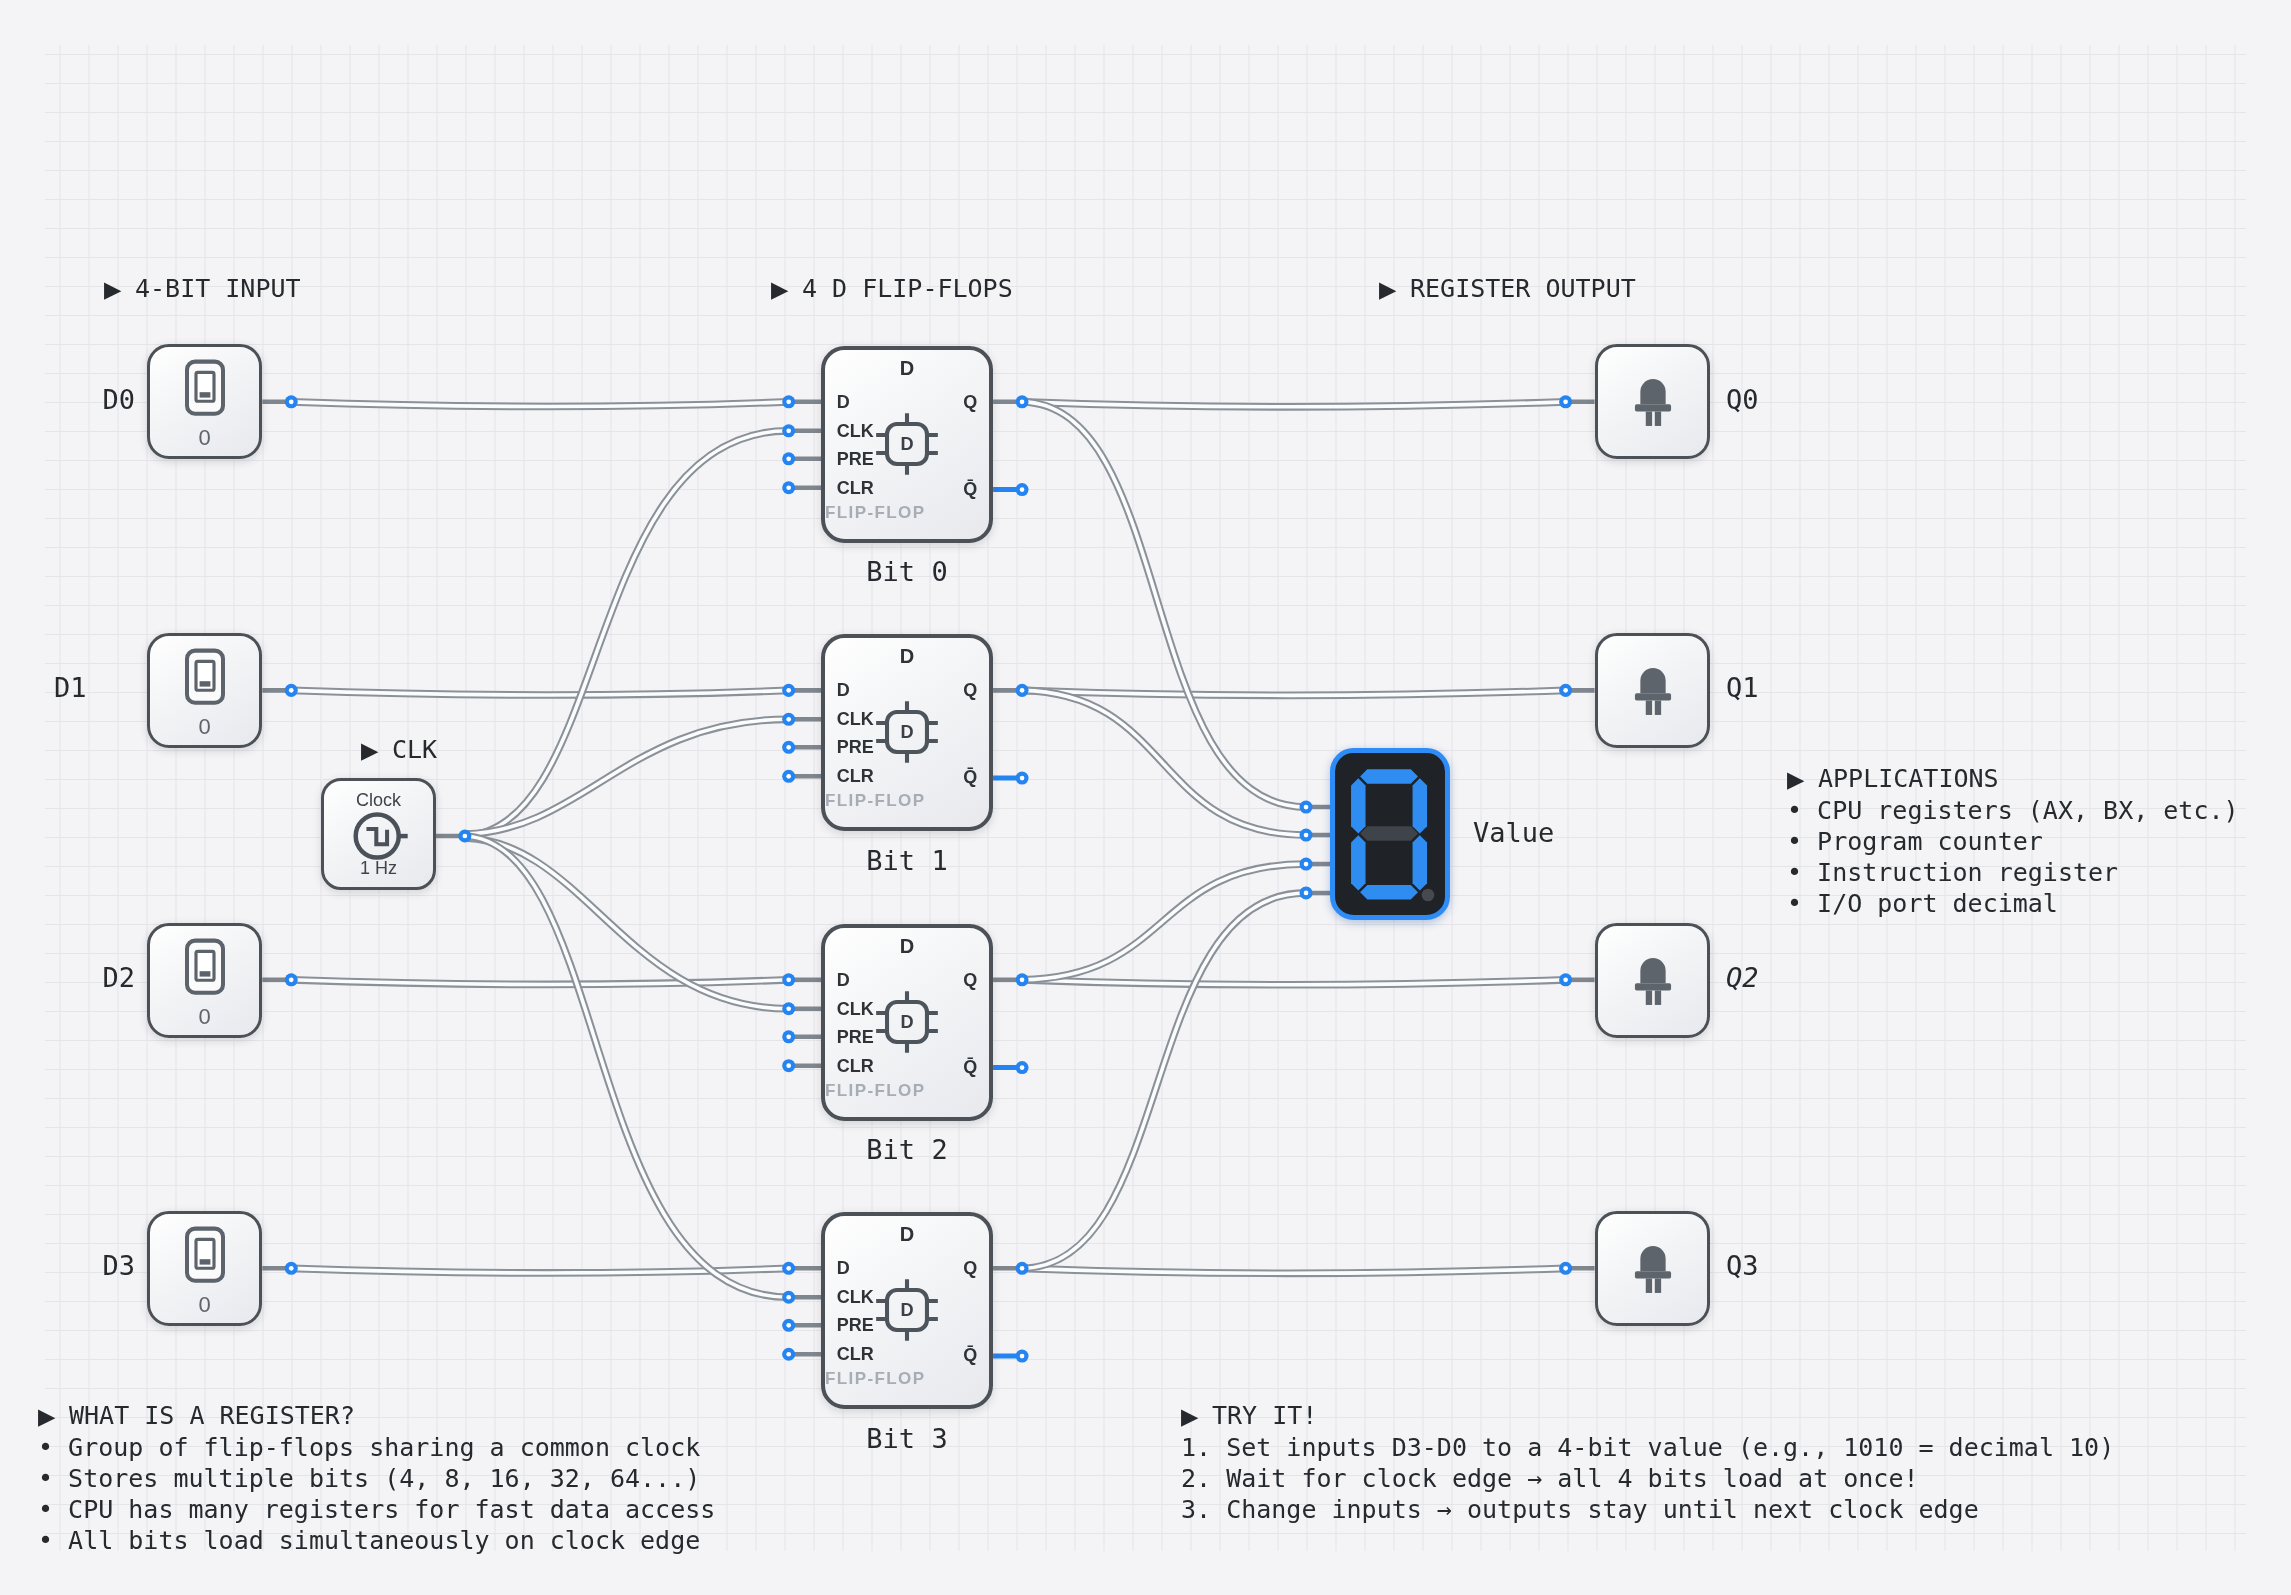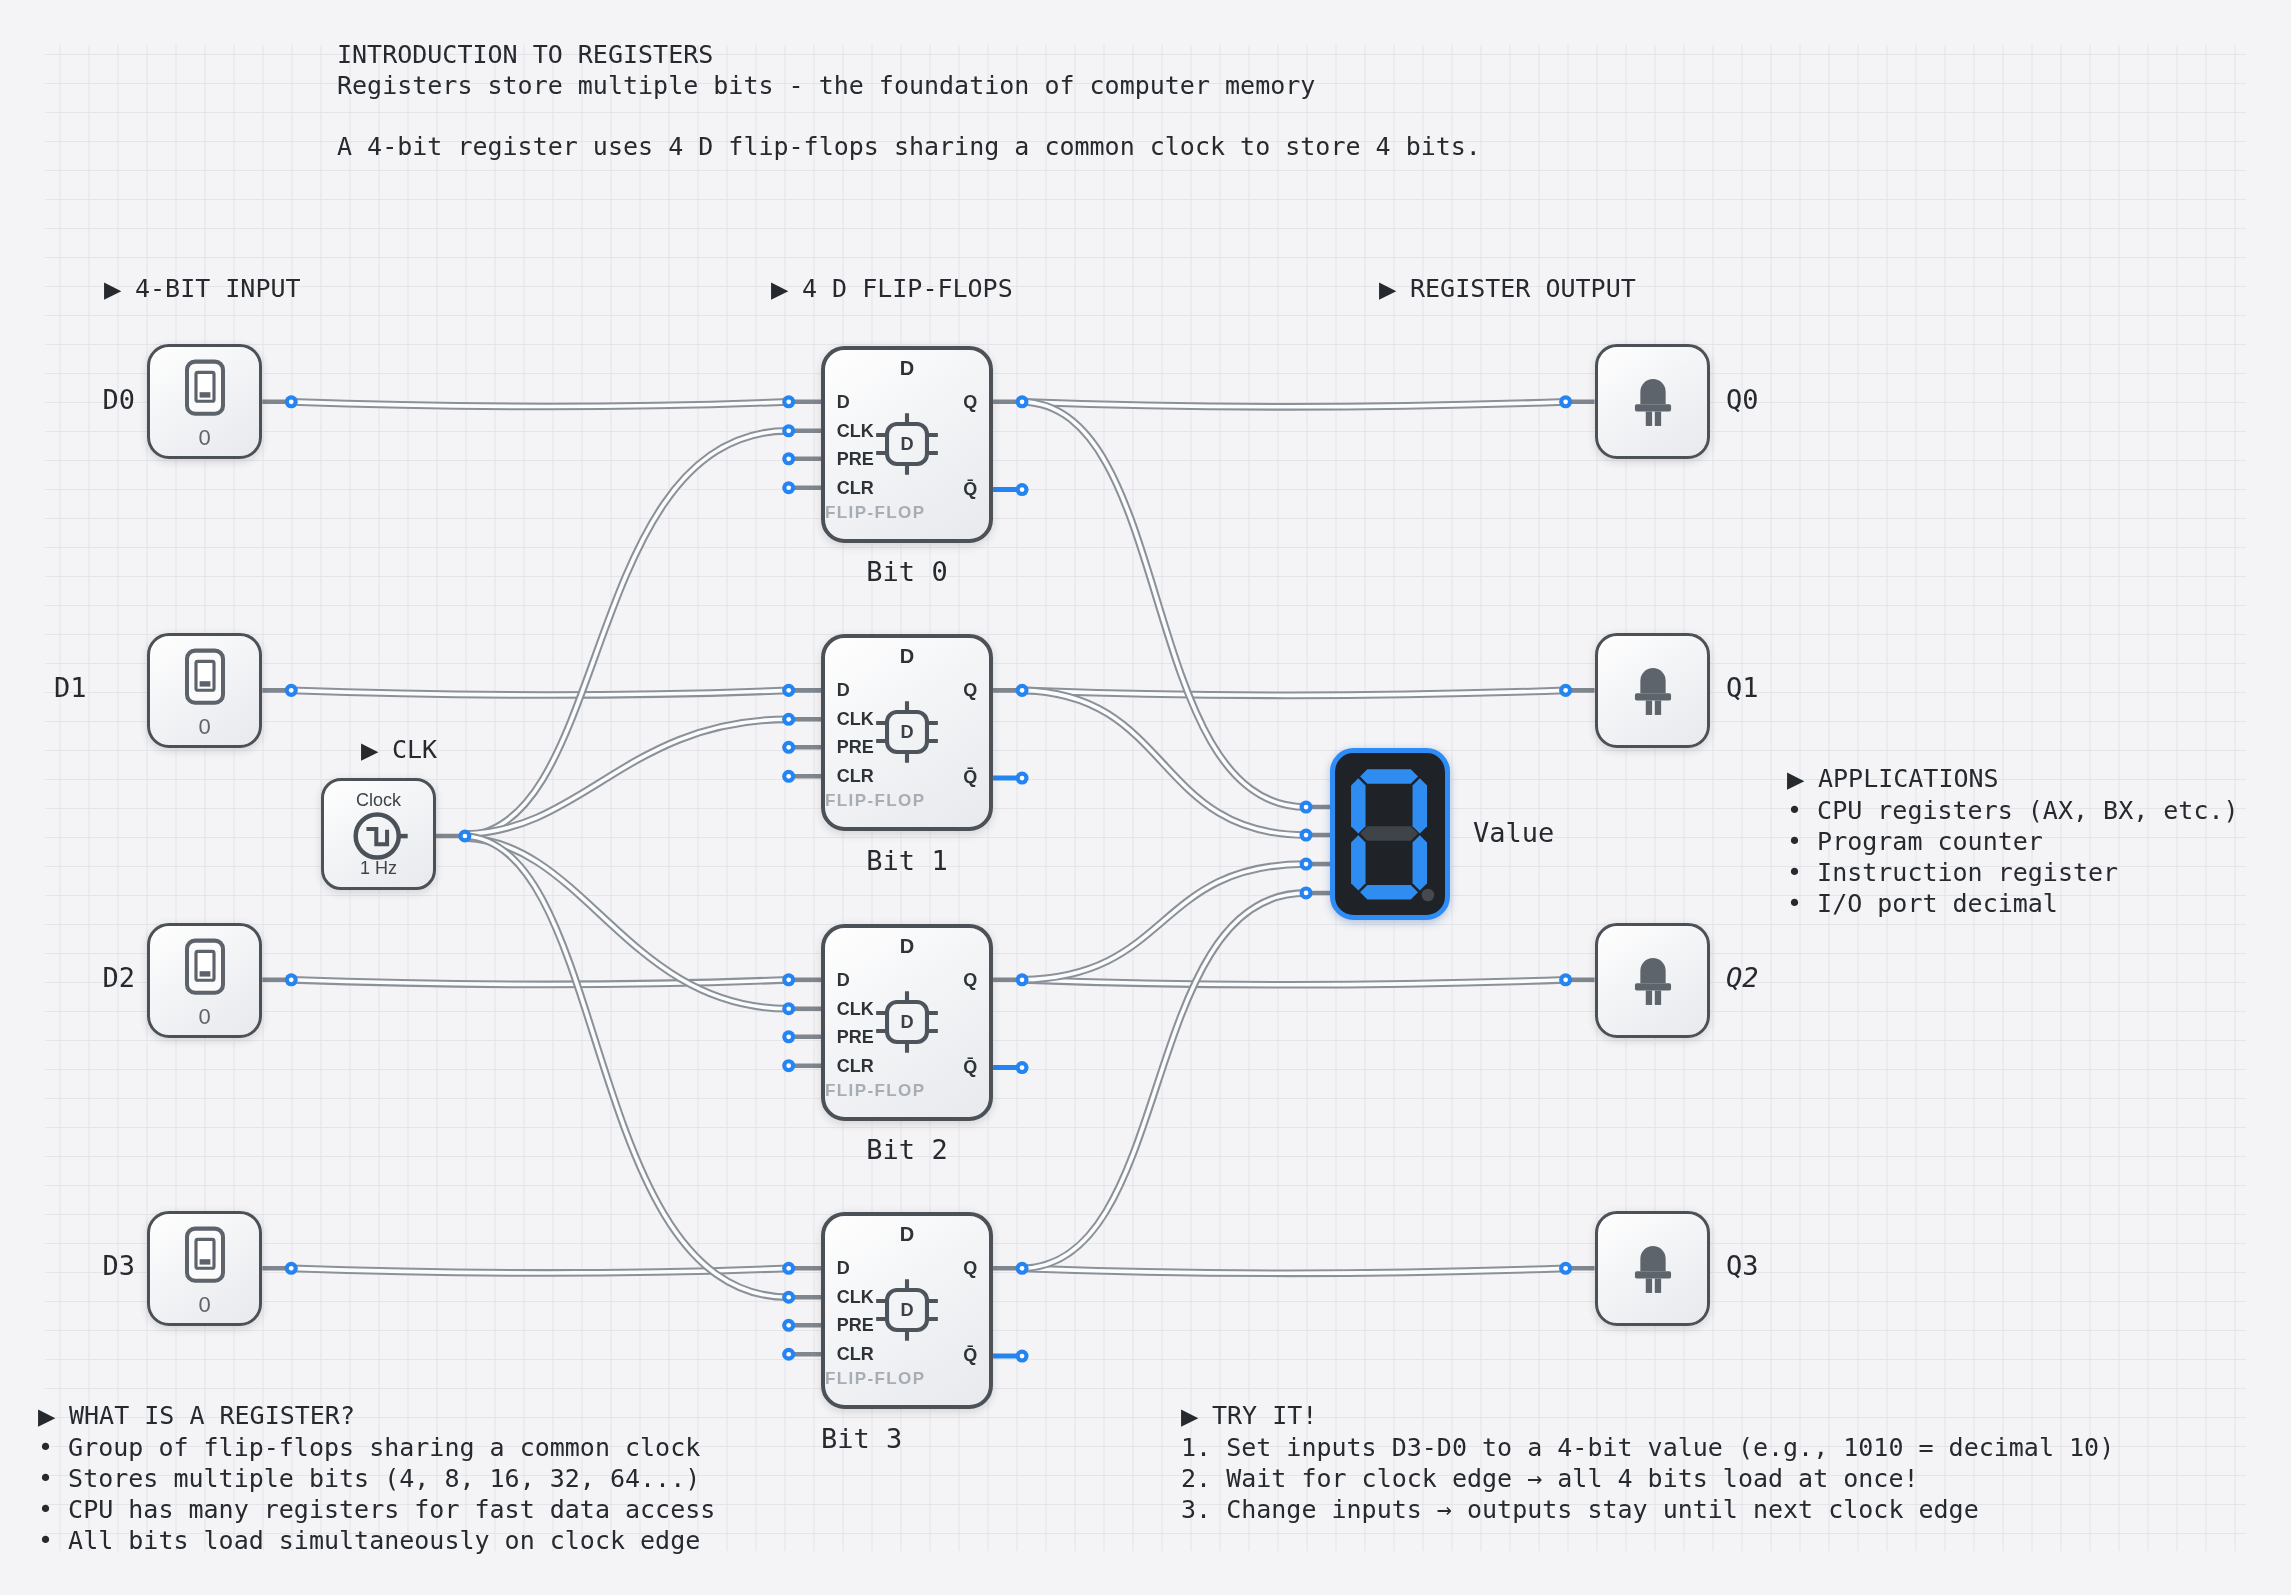--- a/index.html
+++ b/index.html
@@ -233,25 +233,20 @@
         <circle cx="1444" cy="892" r="2.6" class="dotc"></circle>
         <circle cx="1444" cy="923" r="7.2" class="dot"></circle>
         <circle cx="1444" cy="923" r="2.6" class="dotc"></circle>
         <circle cx="1444" cy="955" r="7.2" class="dot"></circle>
         <circle cx="1444" cy="955" r="2.6" class="dotc"></circle>
         <circle cx="1444" cy="987" r="7.2" class="dot"></circle>
         <circle cx="1444" cy="987" r="2.6" class="dotc"></circle>
       </g>
   </svg>
 
-  <div class="txt mono title" style="left:337px;top:39px;">
-    <div>INTRODUCTION TO REGISTERS</div>
-    <div>Registers store multiple bits - the foundation of computer memory</div>
-    <div class="gap">A 4-bit register uses 4 D flip-flops sharing a common clock to store 4 bits.</div>
-  </div>
 
   <div class="txt mono hdr" style="left:104px;top:274px;">
     <span class="arrow">▶</span><span>4-BIT INPUT</span>
   </div>
   <div class="txt mono hdr" style="left:771px;top:274px;">
     <span class="arrow">▶</span><span>4 D FLIP-FLOPS</span>
   </div>
   <div class="txt mono hdr" style="left:1379px;top:274px;">
     <span class="arrow">▶</span><span>REGISTER OUTPUT</span>
   </div>
@@ -365,21 +360,21 @@
     <div class="pin l sans" style="top:127px;">CLR</div>
     <div class="pin r sans" style="top:41px;">Q</div>
     <div class="pin r sans" style="top:128px;">Q̄</div>
     <svg class="chip" width="69" height="69" viewBox="0 0 76 76">
       <rect x="16" y="16" width="44" height="44" rx="11" fill="none" stroke="#4d545b" stroke-width="4.5"></rect>
       <path d="M38,4 V16 M38,60 V72 M4,28 H16 M4,48 H16 M60,28 H72 M60,48 H72" stroke="#4d545b" stroke-width="4.5"></path>
       <text x="38" y="45" text-anchor="middle" font-family="Liberation Sans,DejaVu Sans,sans-serif" font-size="20" font-weight="bold" fill="#3a4046">D</text>
     </svg>
     <div class="ff-type sans">FLIP-FLOP</div>
   </div>
-  <div class="txt mono label" style="left:821px;top:1423px;width:172px;">Bit 3</div>
+  <div class="txt mono label" style="left:821px;top:1423px;width:172px;text-align:center;">Bit 3</div>
 
   <div class="display">
     <svg width="109" height="161" viewBox="0 0 115 178">
       <polygon class="seg lit" points="25,26 33,18 81,18 89,26 81,34 33,34"></polygon>
       <polygon class="seg lit" points="23,28 31,36 31,81 23,89 15,81 15,36"></polygon>
       <polygon class="seg lit" points="91,28 99,36 99,81 91,89 83,81 83,36"></polygon>
       <polygon class="seg unlit" points="25,89 33,81 81,81 89,89 81,97 33,97"></polygon>
       <polygon class="seg lit" points="23,91 31,99 31,144 23,152 15,144 15,99"></polygon>
       <polygon class="seg lit" points="91,91 99,99 99,144 91,152 83,144 83,99"></polygon>
       <polygon class="seg lit" points="25,154 33,146 81,146 89,154 81,162 33,162"></polygon>

